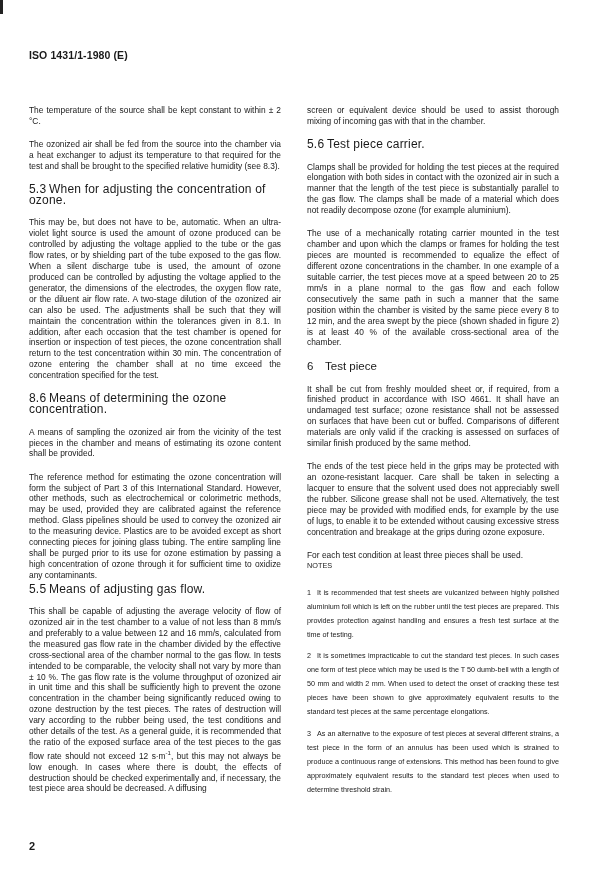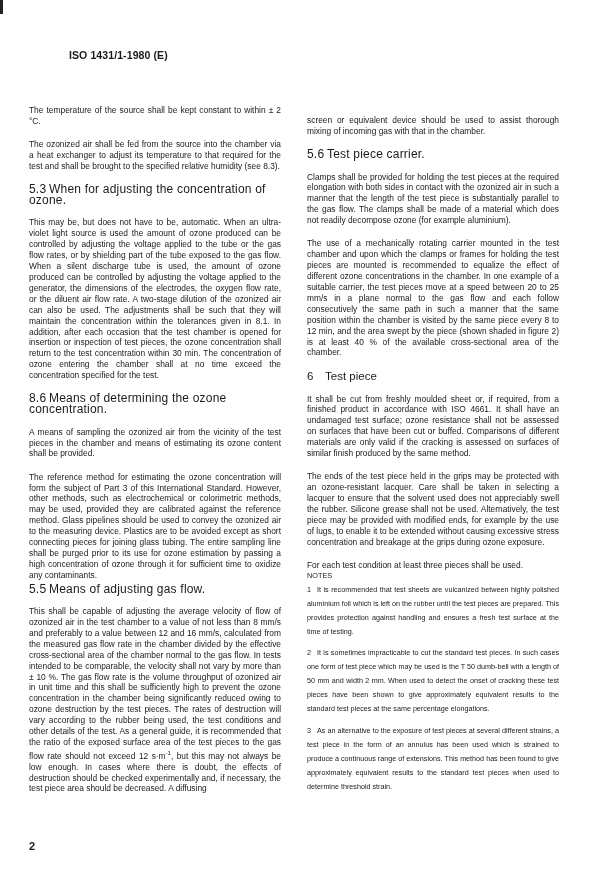--- a/index.html
+++ b/index.html
@@ -3,31 +3,31 @@
   <meta charset="utf-8">
   <style>
     html, body { margin: 0; padding: 0; background: #ffffff; }
     body {
       width: 608px; height: 876px; position: relative; overflow: hidden;
       font-family: "Liberation Sans", sans-serif; color: #1a1a1a;
     }
     .scan-mark { position: absolute; left: 0; top: 0; width: 3px; height: 14px; background: #222; }
     .running-head {
       position: absolute; left: 29px; top: 49px;
-      font-weight: bold; font-size: 10.5px; letter-spacing: 0.1px; margin-left: 40px;
+      font-weight: bold; font-size: 10.5px; letter-spacing: 0.1px;
     }
     .col { position: absolute; width: 252px; font-size: 8.4px; line-height: 10.9px; }
     .col-left { left: 29px; top: 105px; }
-    .col-right { left: 307px; top: 115px; }
+    .col-right { left: 307px; top: 105px; }
     p { margin: 0 0 12.3px 0; text-align: justify; }
     h3 { margin: 2px 0 11.5px 0; font-size: 12px; font-weight: normal; letter-spacing: 0.2px; }
     h3 .num { display: inline-block; width: 20px; }
     h2 { margin: 4px 0 12px 0; font-size: 11.5px; font-weight: normal; }
     h2 .num { display: inline-block; width: 18px; }
-    .notes-head { font-size: 7.3px; margin: 0 0 1px 0; }
+    .notes-head { font-size: 7.3px; margin: 0 0 14px 0; }
     .note { font-size: 7.2px; line-height: 14px; margin: 0 0 7.5px 0; text-align: justify; }
     .note .nnum { display: inline-block; width: 10px; }
     .page-number { position: absolute; left: 29px; top: 840px; font-weight: bold; font-size: 11px; }
     sup { font-size: 6px; }
   </style>
 </head>
 <body>
 
 <div class="scan-mark"></div>
 

